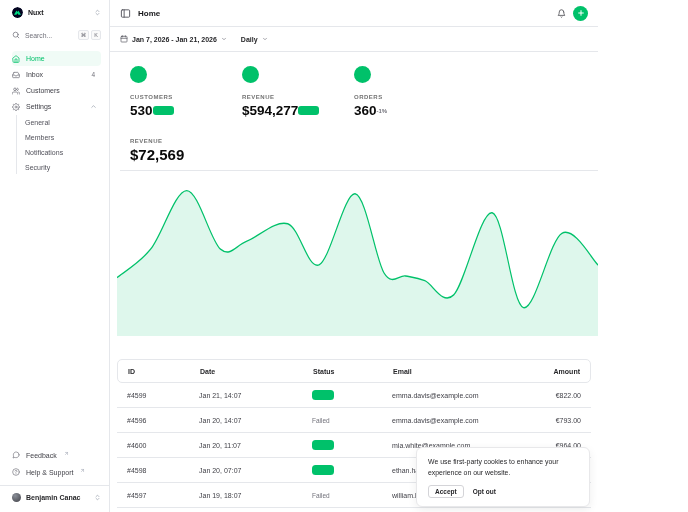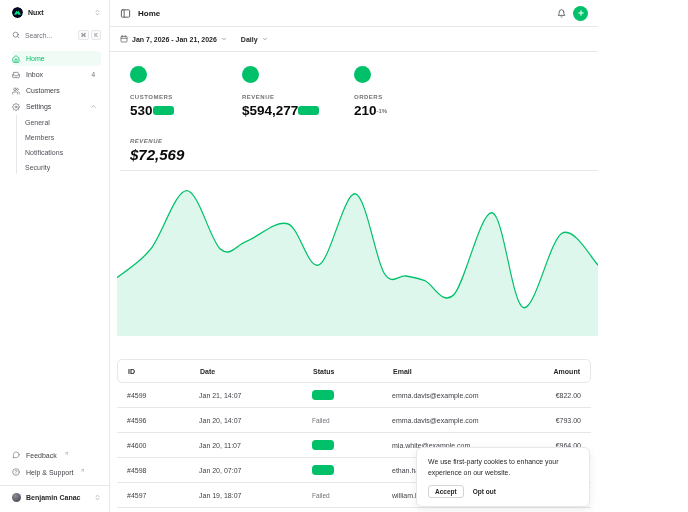--- a/index.html
+++ b/index.html
@@ -65,21 +65,21 @@
   .stats { display:grid; grid-template-columns:repeat(4,1fr); padding:14px 20px 6px 20px; }
   .stat-dot { width:17px; height:17px; border-radius:50%; }
   .stat-label { margin-top:11px; font-size:6px; letter-spacing:0.5px; color:#737373;
     font-weight:bold; }
   .stat-value-row { margin-top:3px; display:flex; align-items:center; }
   .stat-value { font-size:13.5px; font-weight:bold; color:#0a0a0a; }
   .delta-pill { width:21px; height:9px; border-radius:3px; }
   .delta-text { font-size:6px; color:#71717a; font-weight:bold; }
 
   
-  .chart-head { margin-left:10px; padding:14px 10px 7px 10px; border-bottom:1px solid #e5e7eb;font-style:italic; }
+  .chart-head { margin-left:10px; padding:14px 10px 7px 10px; border-bottom:1px solid #e5e7eb; }
   .chart-label { font-size:6px; letter-spacing:0.5px; color:#737373; font-weight:bold; }
   .chart-value { margin-top:2px; font-size:15px; font-weight:bold; color:#0a0a0a; }
   .chart-wrap { height:165px; padding-left:7px; }
   .chart-wrap svg { width:100%; height:100%; display:block; }
 
   
   .table { margin:23px 7px 0 7px; font-size:7px; }
   .t-head { display:flex; align-items:center; height:24px; padding:0 10px;
     border:1px solid #e5e7eb; border-radius:5px; font-weight:bold; color:#27272a; }
   .t-row { display:flex; align-items:center; height:25px; padding:0 10px;
@@ -275,21 +275,21 @@
           <div class="stat-label">REVENUE</div>
           <div class="stat-value-row">
             <span class="stat-value">$594,277</span>
             <span class="delta-pill dot-green" style="background: rgb(0, 193, 106);"></span>
           </div>
         </div>
         <div class="stat-card">
           <div class="stat-dot dot-green" style="background: rgb(0, 193, 106);"></div>
           <div class="stat-label">ORDERS</div>
           <div class="stat-value-row">
-            <span class="stat-value">210</span>
+            <span class="stat-value">360</span>
             <span class="delta-text">-1%</span>
           </div>
         </div>
       </section>
 
       <div class="chart-head">
         <div class="chart-label">REVENUE</div>
         <div class="chart-value">$72,569</div>
       </div>
       <div class="chart-wrap">

